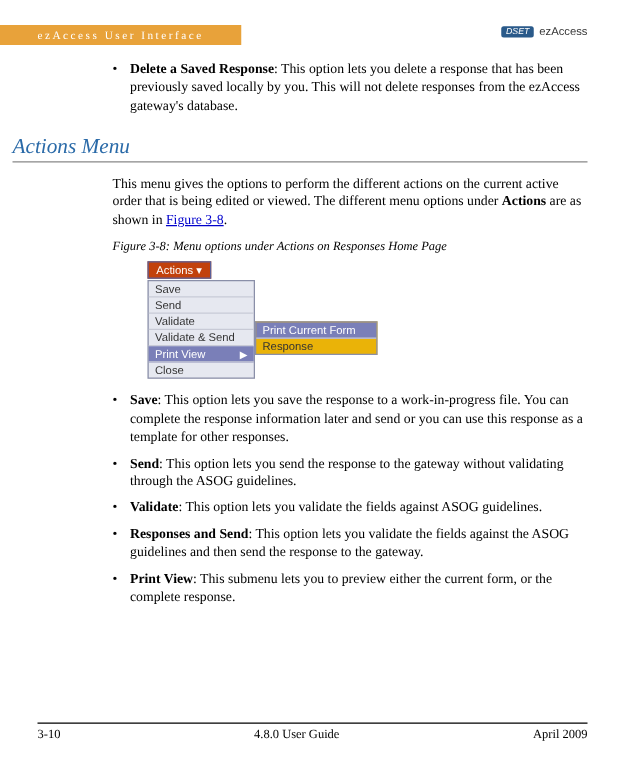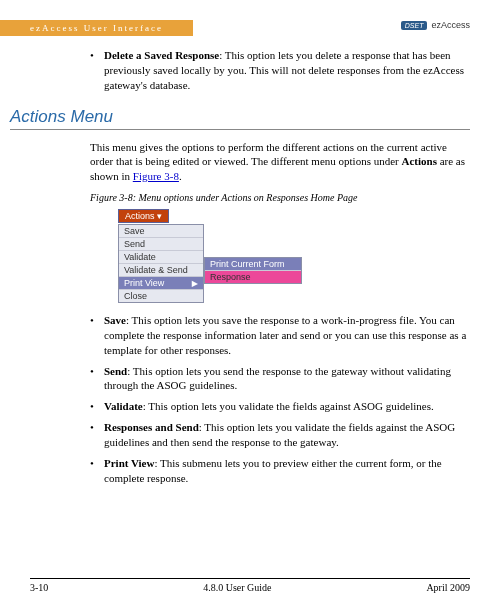--- a/index.html
+++ b/index.html
@@ -80,21 +80,21 @@
     height: 26px;
     flex-shrink: 0;
   }
   .tip-text {
     font-size: 10px;
     flex: 1;
   }
   .section-heading {
     color: #2a6aa8;
     font-style: italic;
-    font-family: Liberation Sans, sans-serif;
+    font-family: Liberation Serif, serif;
     font-size: 17px;
     margin: 14px 0 2px -20px;
   }
   .heading-rule {
     border: none;
     border-top: 1px solid #888;
     margin: 0 0 10px -20px;
   }
   .body-para {
     line-height: 1.35;
@@ -142,21 +142,21 @@
     display: flex;
     justify-content: space-between;
     align-items: center;
   }
   .submenu-wrap {
     display: flex;
     align-items: flex-start;
   }
   .submenu {
     border: 1px solid #8a8fa8;
-    background: #ec4899;
+    background: #eab308;
     width: 96px;
     margin-top: 48px;
   }
   .submenu-item {
     padding: 1px 5px;
     border-bottom: 1px solid #c8cad6;
     color: #333;
   }
   .submenu-item.hover {
     background: #7a7fb8;

